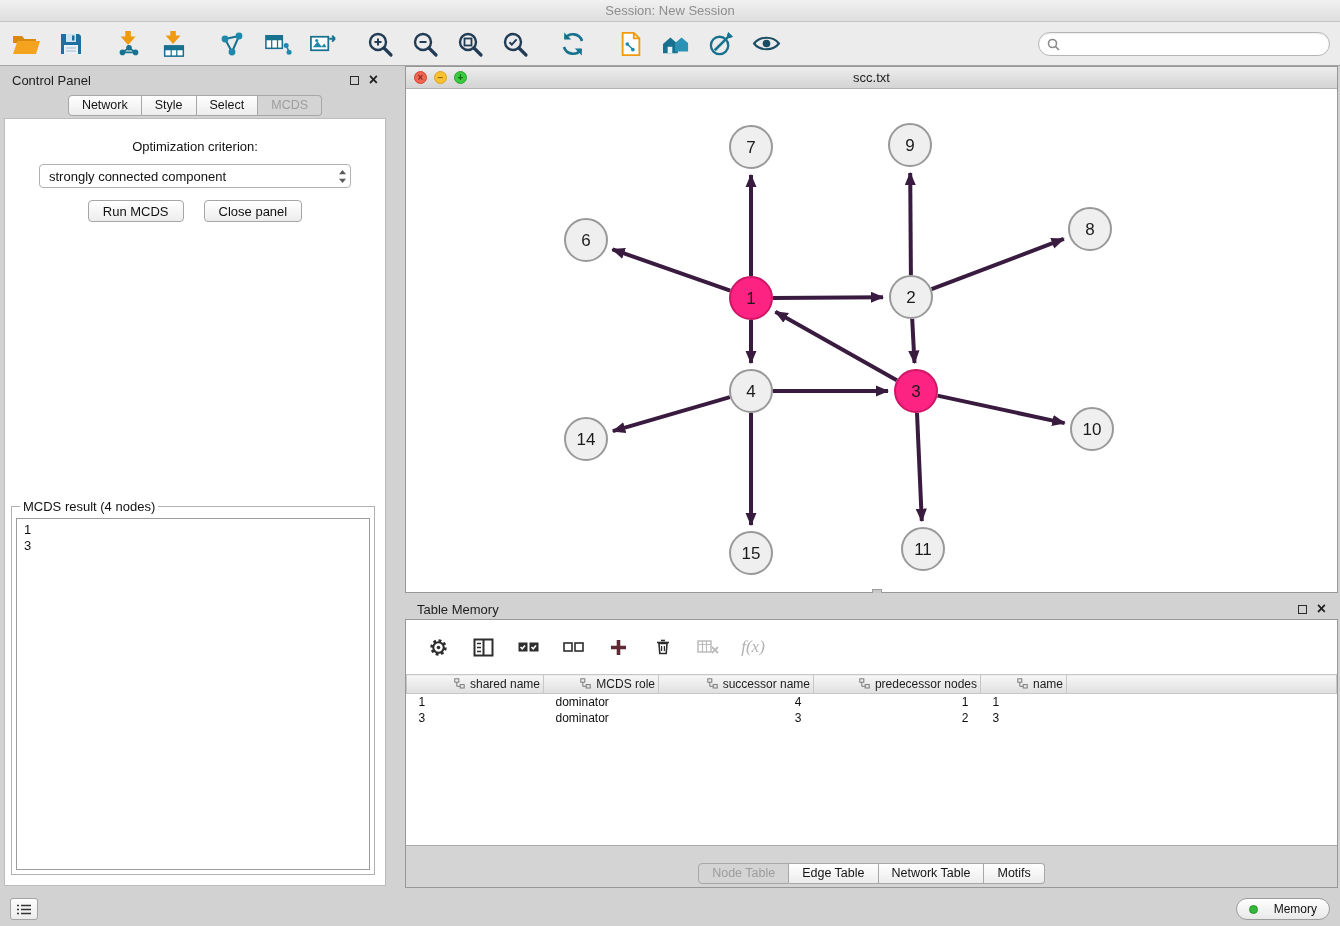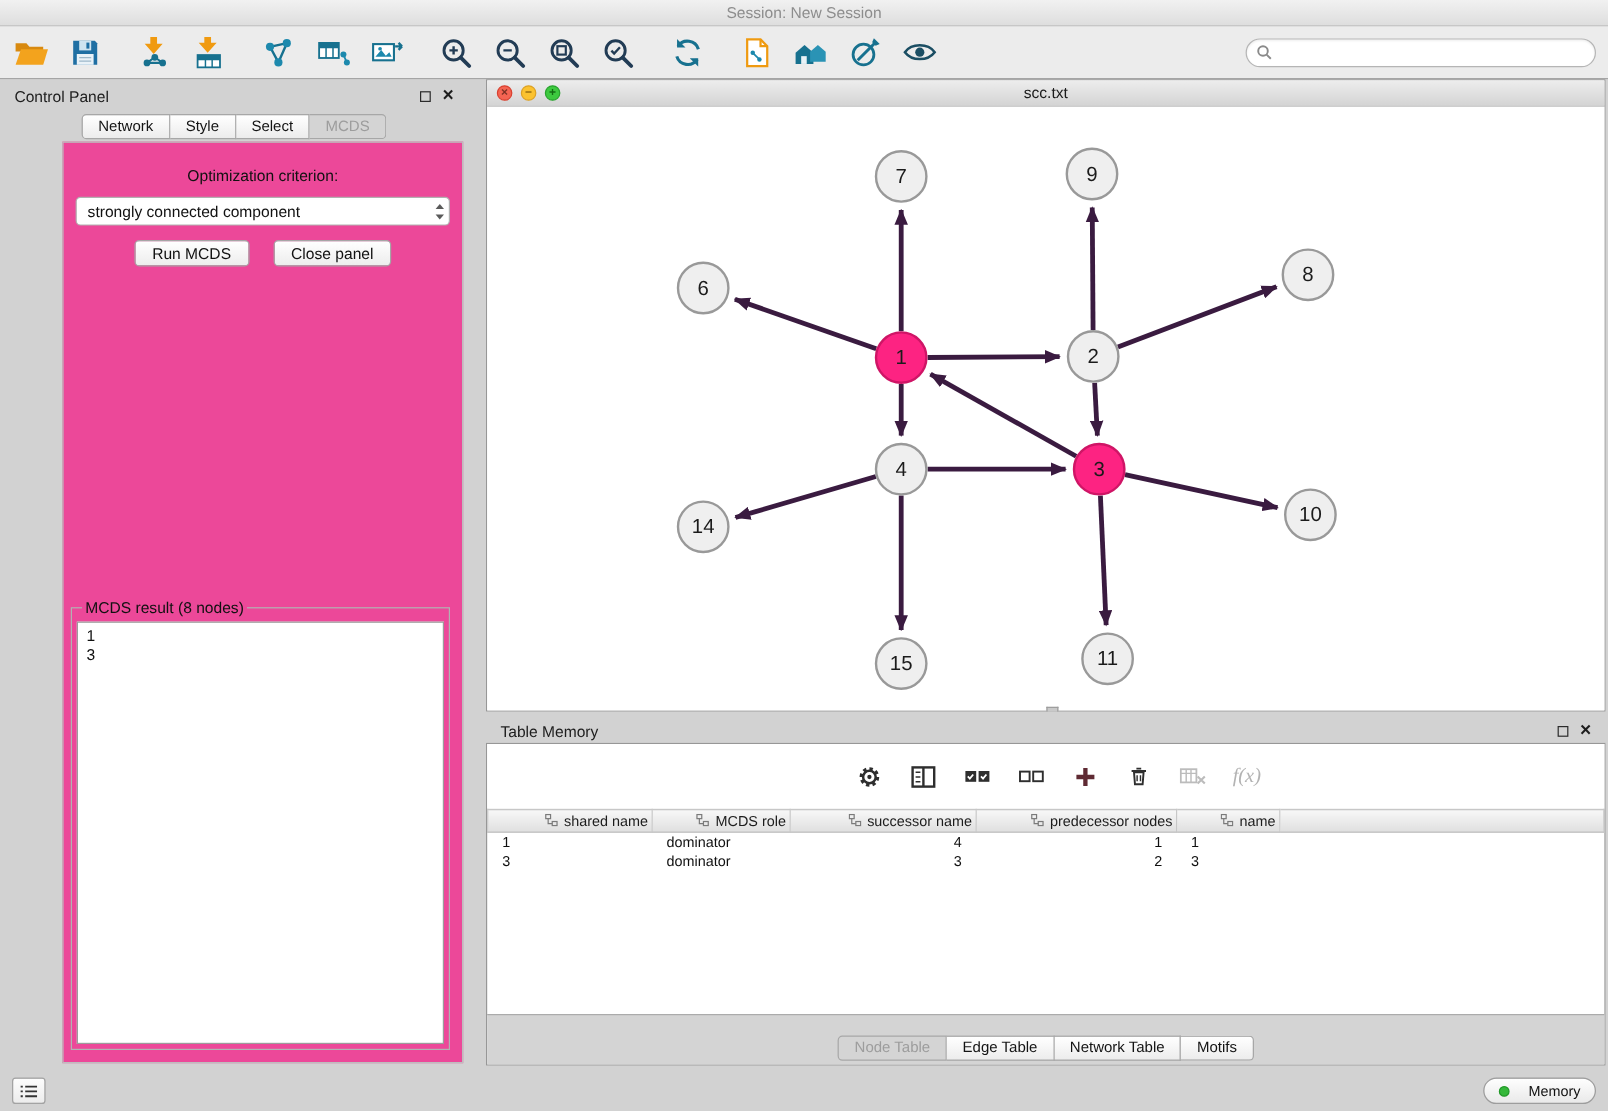--- a/index.html
+++ b/index.html
@@ -54,21 +54,21 @@
     height:21px; line-height:19px; padding:0 13px; font-size:12.5px;
     background:linear-gradient(#ffffff,#ececec);
     border:1px solid #a7a7a7; border-left:none; color:#141414; cursor:default;
   }
   .seg-tab:first-child { border-left:1px solid #a7a7a7; border-radius:4px 0 0 4px; }
   .seg-tab:last-child { border-radius:0 4px 4px 0; }
   .seg-tab.active { background:#d4d4d4; color:#9d9d9d; }
 
   .cp-content {
     position:absolute; left:0; right:0; top:50px; bottom:0;
-    background:#ec4899; border:1px solid #bdbdbd;margin-left:48px;
+    background:#ffffff; border:1px solid #bdbdbd;
   }
   .opt-label { margin-top:20px; text-align:center; font-size:13px; color:#111; }
   .mac-select {
     width:312px; height:24px; margin:10px auto 0;
     background:#fff; border:1px solid #b1b1b1; border-radius:4px;
     display:flex; align-items:center; padding:0 3px 0 9px; font-size:13px; color:#111;
     cursor:default;
   }
   .mac-select .chevrons { margin-left:auto; display:flex; }
   .btn-row { display:flex; justify-content:center; gap:20px; margin-top:12px; }
@@ -112,21 +112,21 @@
     position:absolute; bottom:-1px; left:50%; width:10px; height:4px;
     background:#c9c9c9; border:1px solid #9e9e9e; border-bottom:none;
   }
 
   
   .table-panel { position:absolute; left:405px; top:597px; width:933px; height:291px; }
   .tp-body {
     position:absolute; top:22px; left:0; right:0; bottom:0;
     background:#fff; border:1px solid #979797;
   }
-  .tp-toolbar { height:54px; display:flex; align-items:center; gap:21px; padding-left:20px; background:#fff;justify-content:center; }
+  .tp-toolbar { height:54px; display:flex; align-items:center; gap:21px; padding-left:20px; background:#fff; }
   .tp-tool { width:24px; height:24px; display:flex; align-items:center; justify-content:center; border:none; background:transparent; cursor:default; }
   .fx-label { font-family:"Liberation Serif", serif; font-style:italic; font-size:17px; color:#b3b3b3; }
 
   .node-table { border-collapse:collapse; width:100%; table-layout:fixed; font-size:12px; }
   .node-table th {
     height:19px; background:linear-gradient(#f7f7f7,#dfdfdf);
     border:1px solid #c7c7c7; border-left:none;
     font-weight:normal; color:#1c1c1c; text-align:right; padding:0 3px;
     white-space:nowrap; overflow:hidden;
   }
@@ -342,21 +342,21 @@
         </svg>
       </span>
     </div>
 
     <div class="btn-row">
       <button class="mac-btn">Run MCDS</button>
       <button class="mac-btn">Close panel</button>
     </div>
 
     <fieldset class="result-fieldset">
-      <legend>MCDS result (8 nodes)</legend>
+      <legend>MCDS result (4 nodes)</legend>
       <div class="result-box" id="mcds-result-lines">
           <div>1</div>
           <div>3</div>
         </div>
     </fieldset>
   </div>
 </div>
 
 <div class="network-window">
   <div class="net-titlebar">

